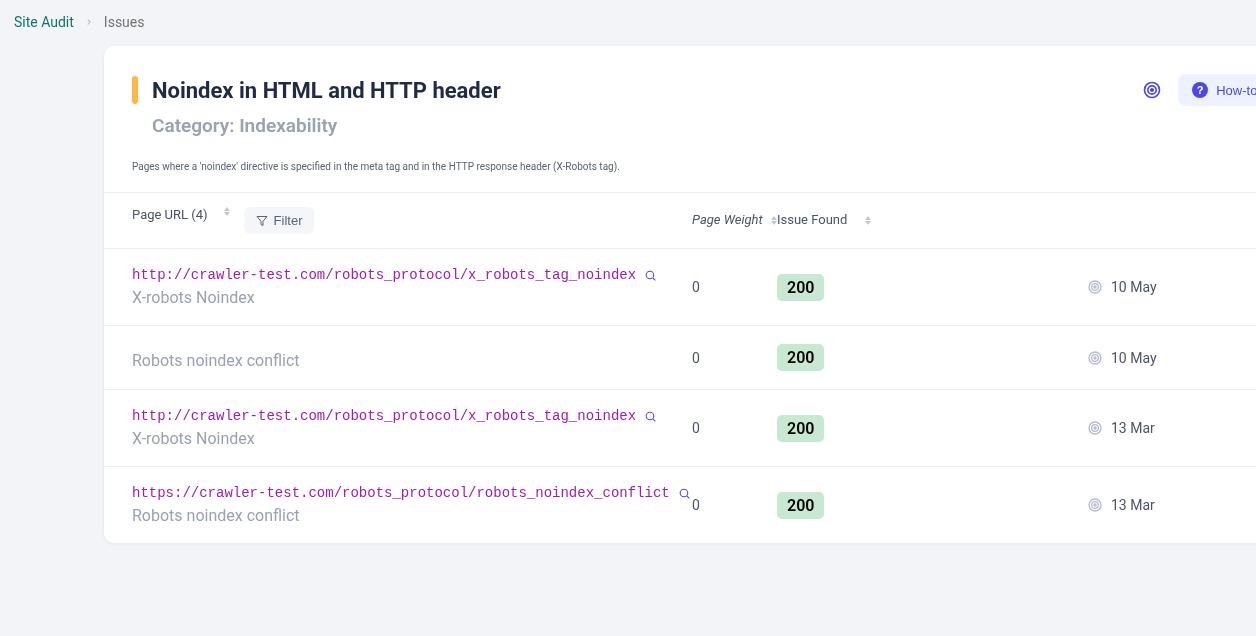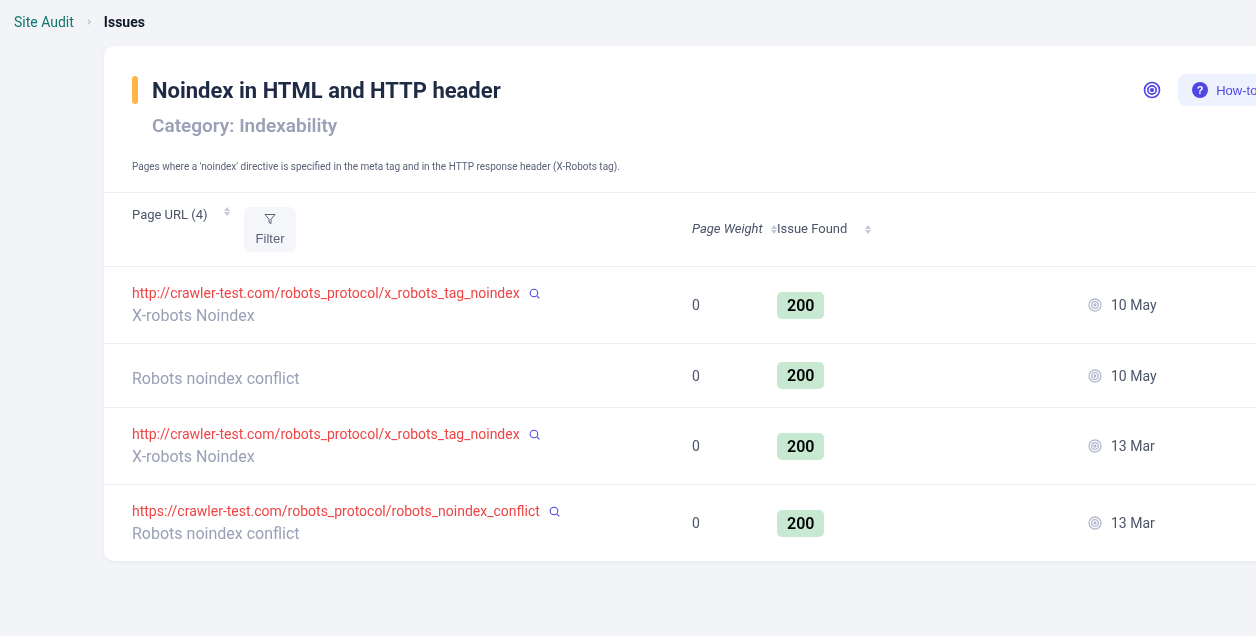--- a/index.html
+++ b/index.html
@@ -1,20 +1,20 @@
 <!DOCTYPE html>
 <html><head>
 <meta charset="utf-8">
 <style>
 * { box-sizing: border-box; margin: 0; padding: 0; }
 body { font-family: -apple-system, BlinkMacSystemFont, "Segoe UI", Roboto, sans-serif; background: #f3f4f7; width: 1256px; height: 636px; overflow: hidden; color: #2e3a59; }
 .breadcrumb { padding: 14px 14px 16px; display: flex; align-items: center; gap: 10px; font-size: 14px; }
 .breadcrumb .crumb { color: #0f766e; }
 .breadcrumb .chevron { color: #aeb4c6; }
-.breadcrumb .current { color: #0f172a; font-weight: 700; }
+.breadcrumb .current { color: #737373; font-weight: 400; }
 .card { background: #fff; border-radius: 10px; margin: 0 14px 14px 104px; box-shadow: 0 1px 4px rgba(30,40,70,0.06); width: 1212px; }
 .card-header { padding: 28px 28px 18px; }
 .title-row { display: flex; align-items: center; justify-content: space-between; }
 .title-left { display: flex; align-items: center; gap: 14px; }
 .accent-bar { width: 6px; height: 28px; background: #ffb547; border-radius: 4px; }
 .page-title { font-size: 22px; font-weight: 700; color: #1f2a44; }
 .title-actions { display: flex; align-items: center; gap: 14px; }
 .target-icon-wrap { color: #4f46e5; display: flex; align-items: center; justify-content: center; width: 24px; height: 24px; }
 .howto-btn { background: #eef2ff; color: #4f46e5; border: none; border-radius: 8px; padding: 8px 14px; font-size: 13px; font-weight: 500; display: inline-flex; align-items: center; gap: 8px; cursor: pointer; }
 .howto-btn .q-circle { width: 16px; height: 16px; background: #4f46e5; color: #fff; border-radius: 50%; display: inline-flex; align-items: center; justify-content: center; font-size: 11px; font-weight: 700; }
@@ -24,26 +24,26 @@
 .thead { display: flex; align-items: center; padding: 14px 28px; font-size: 13px; color: #4b5368; border-bottom: 1px solid #eceef4; }
 .col-url { flex: 0 0 560px; display: flex; gap: 14px; }
 .col-weight { flex: 0 0 85px; display: flex; align-items: center; gap: 6px; font-style: italic; }
 .col-status { flex: 0 0 310px; display: flex; align-items: center; gap: 6px; }
 .col-found { flex: 1 1 auto; display: flex; align-items: center; gap: 16px; }
 .th-label { color: #4b5368; line-height: 1.3; }
 .sort-caret { display: inline-flex; flex-direction: column; gap: 1px; margin-left:2px; }
 .sort-caret span { width: 0; height: 0; border-left: 3px solid transparent; border-right: 3px solid transparent; }
 .sort-caret .up { border-bottom: 4px solid #c3c8d9; }
 .sort-caret .down { border-top: 4px solid #c3c8d9; }
-.filter-btn { background: #f5f6fa; border: none; border-radius: 6px; padding: 6px 12px; font-size: 13px; color: #5a6278; display: inline-flex; align-items: center; gap: 6px; cursor: pointer; flex-direction: column; }
+.filter-btn { background: #f5f6fa; border: none; border-radius: 6px; padding: 6px 12px; font-size: 13px; color: #5a6278; display: inline-flex; align-items: center; gap: 6px; cursor: pointer; }
 .trow { display: flex; align-items: center; padding: 18px 28px; border-bottom: 1px solid #eceef4; }
 .trow:last-child { border-bottom: none; }
 .url-cell { flex: 0 0 560px; }
 .url-line { display: flex; align-items: center; gap: 8px; }
-.url-link { color: #ef4444; font-size: 14px; text-decoration: none; }
+.url-link { color: #a21caf; font-size: 14px; text-decoration: none; font-family: Liberation Mono, monospace; }
 .url-sub { color: #9aa0b5; font-size: 16px; margin-top: 5px; }
 .mag-icon { color: #4f46e5; display:inline-flex; }
 .weight-cell { flex: 0 0 85px; color: #4b5368; font-size: 14px; }
 .status-cell { flex: 0 0 310px; }
 .status-badge { display: inline-block; background: #c7e8d1; color: #000000; font-size: 16px; font-weight: 600; padding: 4px 10px; border-radius: 5px; }
 .found-cell { flex: 1 1 auto; display: flex; align-items: center; gap: 8px; justify-content: flex-start; }
 .found-icon { color: #b6bccf; display:inline-flex; }
 .found-text { color: #4b5368; font-size: 14px; }
 </style>
 </head>

